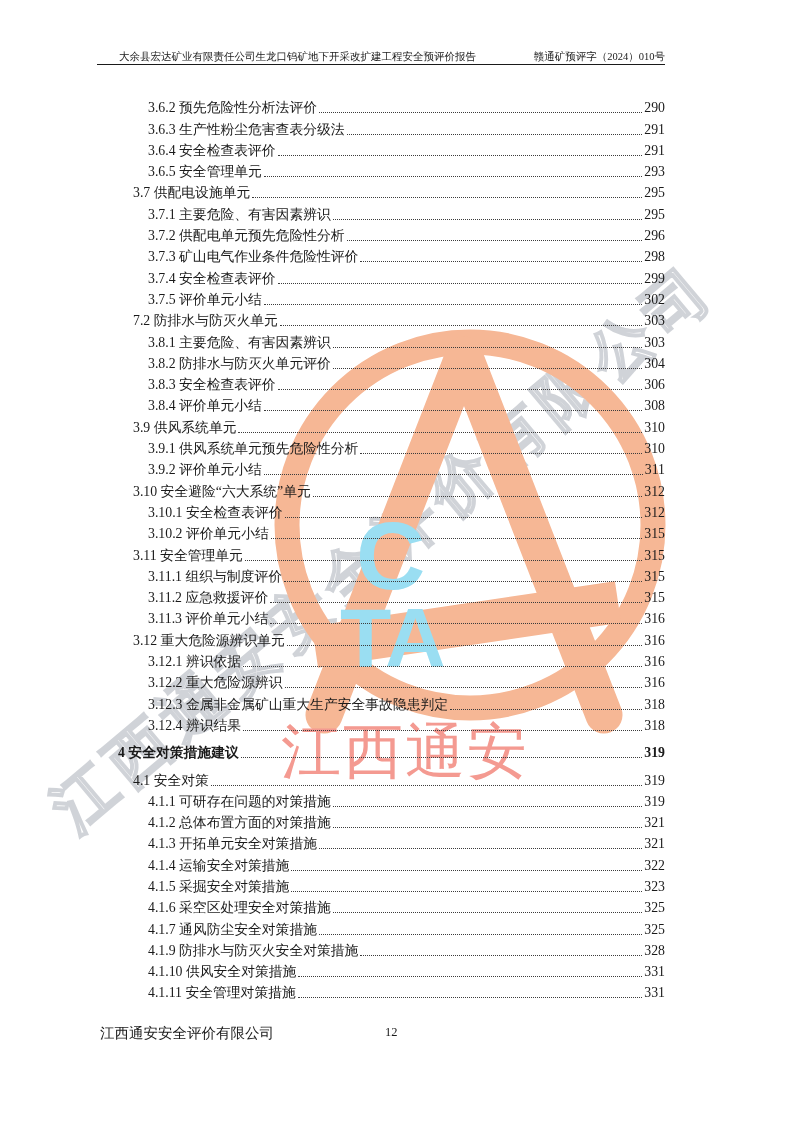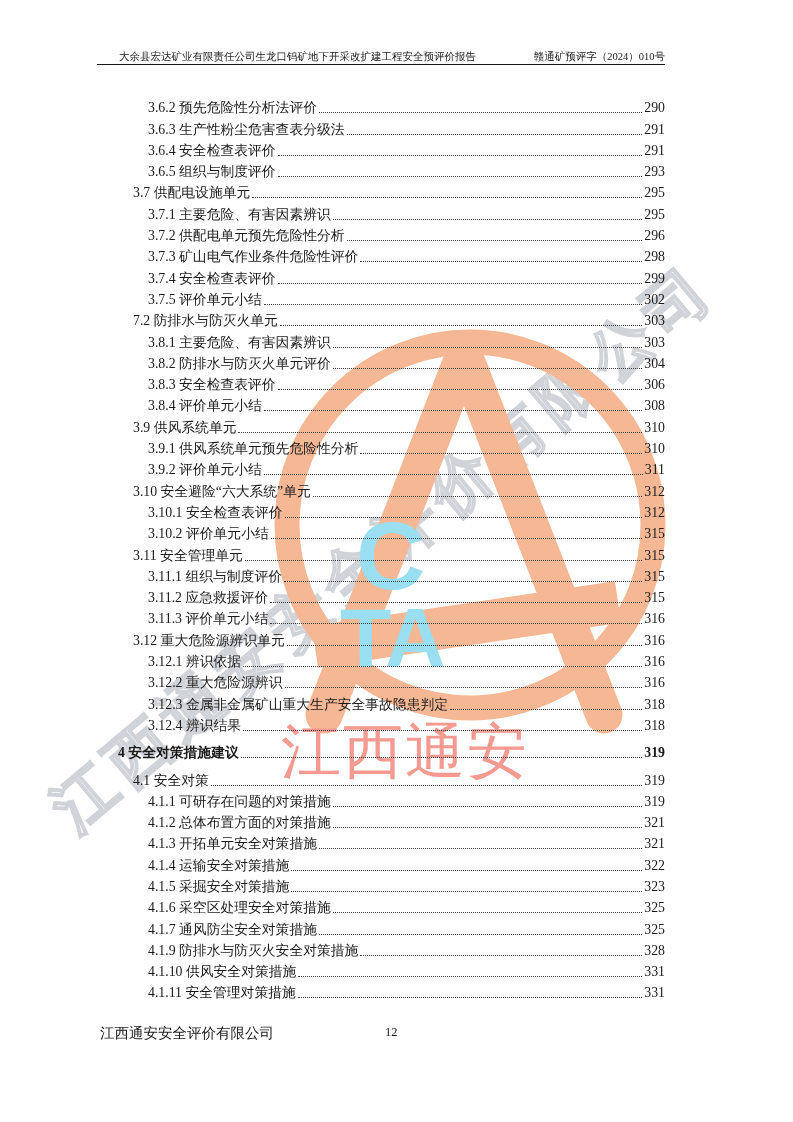--- a/index.html
+++ b/index.html
@@ -81,21 +81,21 @@
         <span class="toc-label">3.6.3 生产性粉尘危害查表分级法</span>
         <span class="dots"></span>
         <span class="toc-page">291</span>
       </div>
       <div class="toc-row lvl3">
         <span class="toc-label">3.6.4 安全检查表评价</span>
         <span class="dots"></span>
         <span class="toc-page">291</span>
       </div>
       <div class="toc-row lvl3">
-        <span class="toc-label">3.6.5 组织与制度评价</span>
+        <span class="toc-label">3.6.5 安全管理单元</span>
         <span class="dots"></span>
         <span class="toc-page">293</span>
       </div>
       <div class="toc-row lvl2">
         <span class="toc-label">3.7 供配电设施单元</span>
         <span class="dots"></span>
         <span class="toc-page">295</span>
       </div>
       <div class="toc-row lvl3">
         <span class="toc-label">3.7.1 主要危险、有害因素辨识</span>

